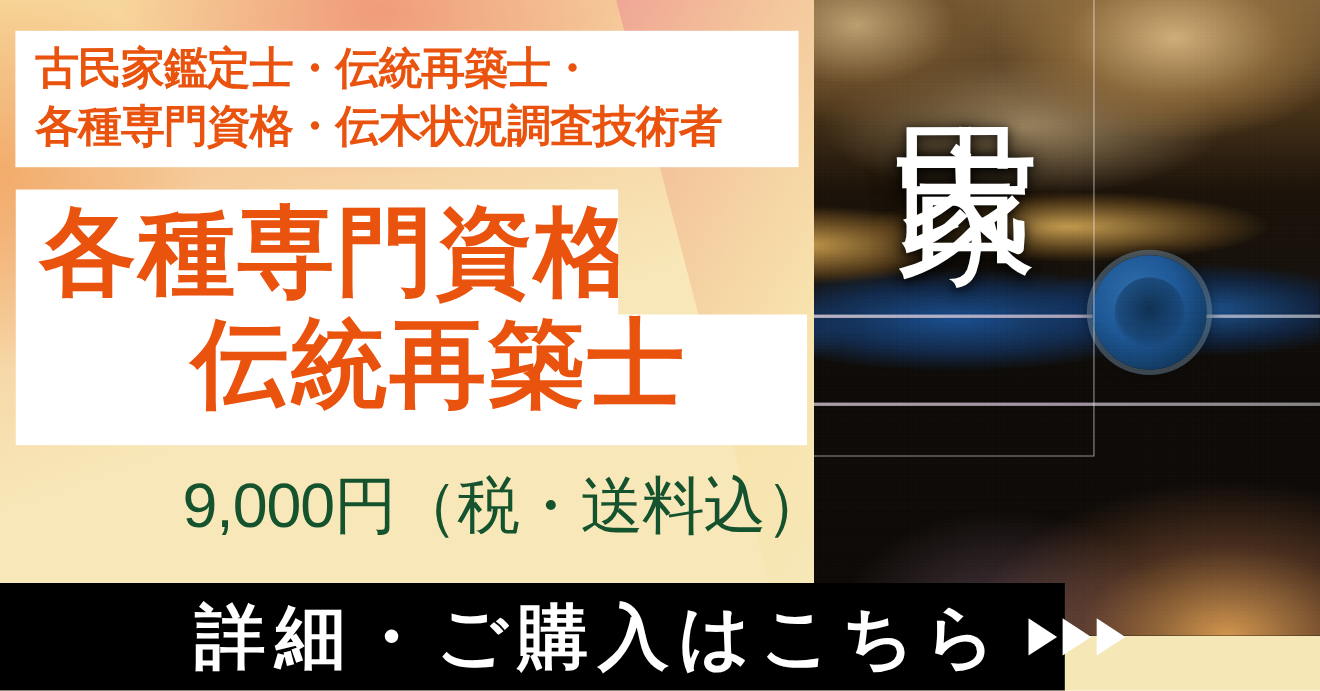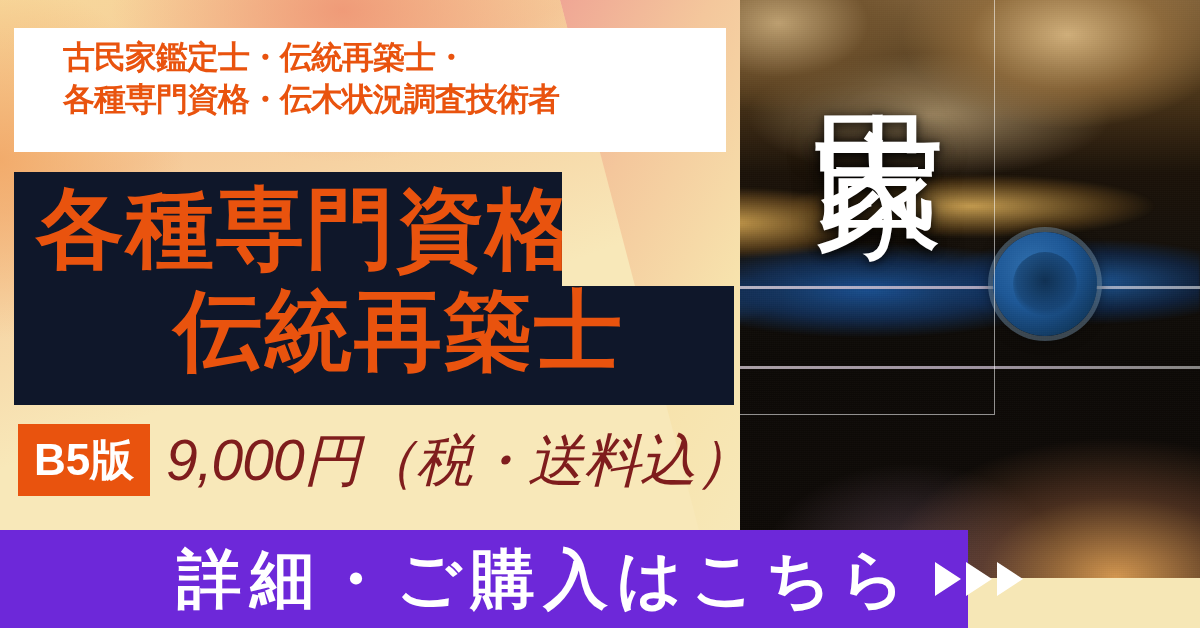--- a/index.html
+++ b/index.html
@@ -103,29 +103,28 @@
   }
 
   
   .panel-certs{
     position:absolute;left:14px;top:28px;width:712px;height:124px;
     background:#fff;
   }
   .certs-text{
     position:absolute;left:18px;top:8px;width:690px;
     color:#e9530e;font-weight:700;
-    font-size:32px;line-height:1.32;letter-spacing:-1px;
+    font-size:40px;line-height:1.32;letter-spacing:-1px;
     white-space:nowrap;
-    margin-left:31px;
   }
 
   
   .panel-head{
     position:absolute;left:14px;top:172px;width:720px;height:233px;
-    background:#0f172a;
+    background:#ffffff;
     clip-path:polygon(0 0, 548px 0, 548px 114px, 720px 114px, 720px 233px, 0 233px);
     text-align:right;
   }
   .head-l1{
     position:absolute;left:22px;top:10px;
     color:#e9530e;font-weight:700;font-size:88px;line-height:1.06;
     letter-spacing:2px;white-space:nowrap;
   }
   .head-l2{
     position:absolute;left:160px;top:112px;
@@ -136,28 +135,28 @@
   
   .badge-b5{
     position:absolute;left:18px;top:424px;width:132px;height:72px;
     background:#e9530e;display:flex;align-items:center;justify-content:center;
   }
   .badge-b5 span{
     color:#fff;font-weight:700;font-size:44px;line-height:1;letter-spacing:0;
   }
   .price-text{
     position:absolute;left:166px;top:425px;
-    color:#7f1d1d;font-weight:400;font-size:57px;line-height:70px;
-    letter-spacing:-1px;white-space:nowrap;font-style:italic;
+    color:#14532d;font-weight:400;font-size:57px;line-height:70px;
+    letter-spacing:-1px;white-space:nowrap;
   }
 
   
   .cta-bar{
     position:absolute;left:0;top:530px;width:968px;height:98px;
-    background:#6d28d9;
+    background:#000000;
   }
   .cta-inner{
     position:absolute;left:0;top:0;width:1200px;height:98px;
     display:flex;align-items:center;justify-content:center;gap:22px;
   }
   .cta-text{
     color:#fff;font-weight:700;font-size:64px;line-height:1;
     letter-spacing:9px;white-space:nowrap;
   }
   .cta-arrows{display:flex;align-items:center;gap:5px;margin-left:-2px;}
@@ -192,23 +191,20 @@
       <div>古民家鑑定士・伝統再築士・</div>
       <div>各種専門資格・伝木状況調査技術者</div>
     </div>
   </div>
 
   <div class="panel-head">
     <div class="head-l1">各種専門資格</div>
     <div class="head-l2">伝統再築士</div>
   </div>
 
-  <div class="badge-b5">
-    <span>B5版</span>
-  </div>
   <div class="price-text">9,000円（税・送料込）</div>
 
   <div class="cta-bar">
     <div class="cta-inner">
       <span class="cta-text">詳細・ご購入はこちら</span>
       <span class="cta-arrows">
         <span class="arrow"></span>
         <span class="arrow"></span>
         <span class="arrow"></span>
       </span>

